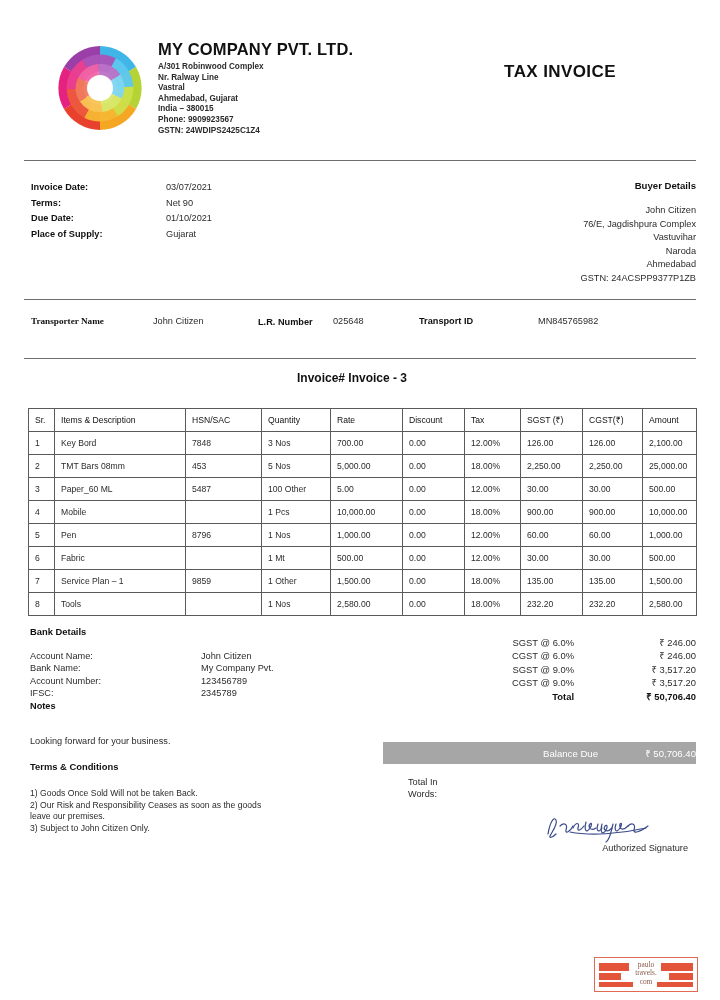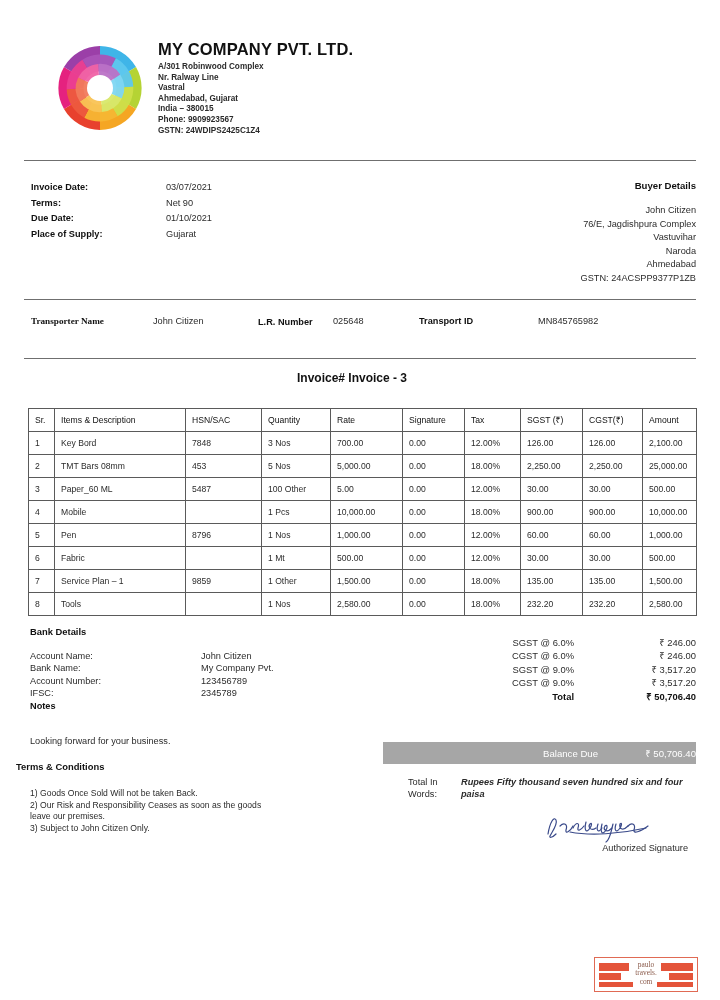--- a/index.html
+++ b/index.html
@@ -204,21 +204,21 @@
   }
   .notes-text {
     position: absolute;
     left: 30px;
     top: 736px;
     font-size: 9.2px;
     color: #2b2b2b;
   }
   .tc-title {
     position: absolute;
-    left: 16px;
+    left: 30px;
     top: 761px;
     font-size: 9.4px;
     font-weight: bold;
     color: #111;
   }
   .tc-list {
     position: absolute;
     left: 30px;
     top: 788px;
     width: 250px;
@@ -372,20 +372,21 @@
         <div>A/301 Robinwood Complex</div>
         <div>Nr. Ralway Line</div>
         <div>Vastral</div>
         <div>Ahmedabad, Gujarat</div>
         <div>India – 380015</div>
         <div>Phone: 9909923567</div>
         <div>GSTN: 24WDIPS2425C1Z4</div>
       </div>
     </div>
 
+    <div class="tax-invoice">TAX INVOICE</div>
   </div>
 
   <div class="rule r1"></div>
 
   <div class="meta-left">
     <div class="meta-row">
       <span class="meta-label">Invoice Date:</span>
       <span class="meta-value">03/07/2021</span>
     </div>
     <div class="meta-row">
@@ -440,21 +441,21 @@
       <col class="col-cgst">
         <col class="col-amt">
     </colgroup>
     <thead>
       <tr>
         <th>Sr.</th>
         <th>Items &amp; Description</th>
         <th>HSN/SAC</th>
         <th>Quantity</th>
         <th>Rate</th>
-        <th>Signature</th>
+        <th>Discount</th>
         <th>Tax</th>
         <th>SGST (₹)</th>
         <th>CGST(₹)</th>
         <th>Amount</th>
       </tr>
     </thead>
     <tbody>
       <tr>
         <td>1</td>
         <td>Key Bord</td>
@@ -605,21 +606,20 @@
       <span class="tot-val">₹ 50,706.40</span>
     </div>
   </div>
 
   <div class="balance-bar">
     <span class="bal-label">Balance Due</span>
     <span class="bal-val">₹ 50,706.40</span>
   </div>
 
   <div class="words-label">Total In Words:</div>
-  <div class="words-value">Rupees Fifty thousand seven hundred six and four paisa</div>
 
   <div class="signature">
     <svg width="140" height="32" viewBox="0 0 140 32" aria-hidden="true">
       <g fill="none" stroke="#3a4a8a" stroke-width="1.2" stroke-linecap="round">
         <path d="M8,22 C10,10 14,4 16,8 C18,12 12,20 10,24 C9,26 12,26 16,22"></path>
         <path d="M20,14 C24,10 28,12 26,18 C25,22 30,20 33,14"></path>
         <path d="M33,16 C36,10 40,10 38,16 C37,20 41,18 44,14"></path>
         <path d="M46,10 C44,18 46,22 50,16 C52,13 52,10 50,12 C48,14 50,20 56,16"></path>
         <path d="M58,12 C56,18 58,22 62,16"></path>
         <path d="M62,12 C60,20 62,24 66,18 C68,15 67,12 65,14 C63,17 66,22 72,16"></path>

